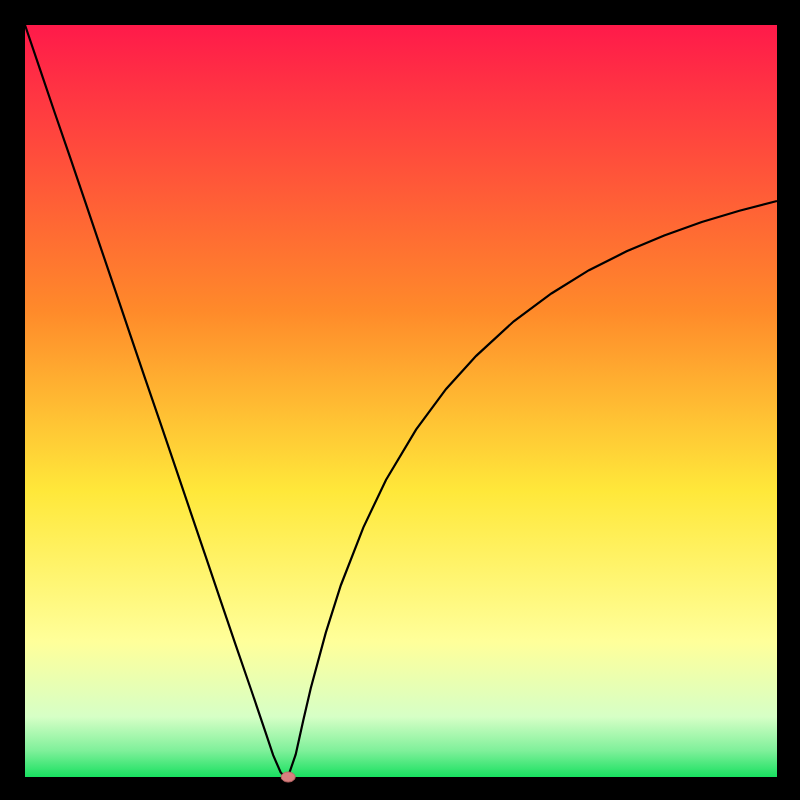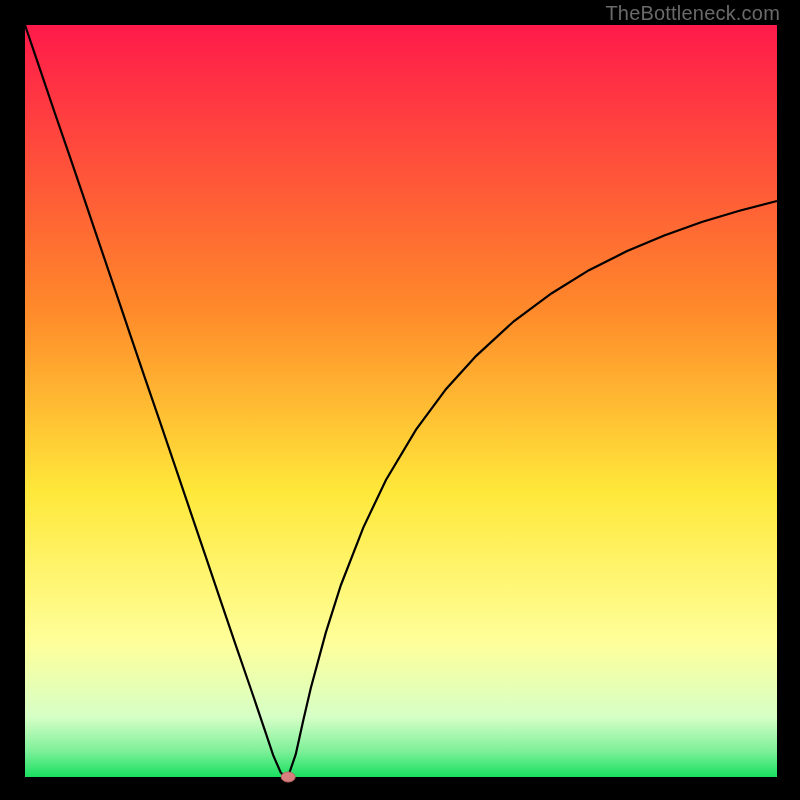--- a/index.html
+++ b/index.html
@@ -49,14 +49,13 @@
           <stop offset="92.00%" stop-color="#d6ffc6"></stop>
           <stop offset="96.50%" stop-color="#7ff09a"></stop>
           <stop offset="100.00%" stop-color="#18e060"></stop>
         </linearGradient>
     </defs>
     <rect id="plot-bg" fill="url(#bg-grad)" x="25" y="25" width="752" height="752"></rect>
     <path id="curve" fill="none" stroke-width="2.2" d="M25.00 25.00 L40.04 69.37 L55.08 113.74 L70.12 157.35 L85.16 201.72 L100.20 246.09 L115.24 290.46 L130.28 334.82 L145.32 379.19 L160.36 422.81 L175.40 467.18 L190.44 511.54 L205.48 555.91 L220.52 600.28 L235.56 644.65 L250.60 688.26 L265.64 732.63 L273.16 755.19 L280.68 772.49 L284.44 776.25 L288.20 776.25 L295.72 754.44 L303.24 720.60 L310.76 688.26 L325.80 632.62 L340.84 585.24 L363.40 527.34 L385.96 479.96 L416.04 429.58 L446.12 388.97 L476.20 355.88 L513.80 321.29 L551.40 293.46 L589.00 270.15 L626.60 251.35 L664.20 235.56 L701.80 222.02 L739.40 210.74 L777.00 200.97" stroke="#000000"></path>
     <ellipse id="marker" rx="7" ry="5" cx="288.20" cy="777.00" fill="#d88080" stroke="#c06868" stroke-width="1"></ellipse>
   </svg>
 
-  <div class="watermark">TheBottleneck.com</div>
 </div>
 
 </body></html>

